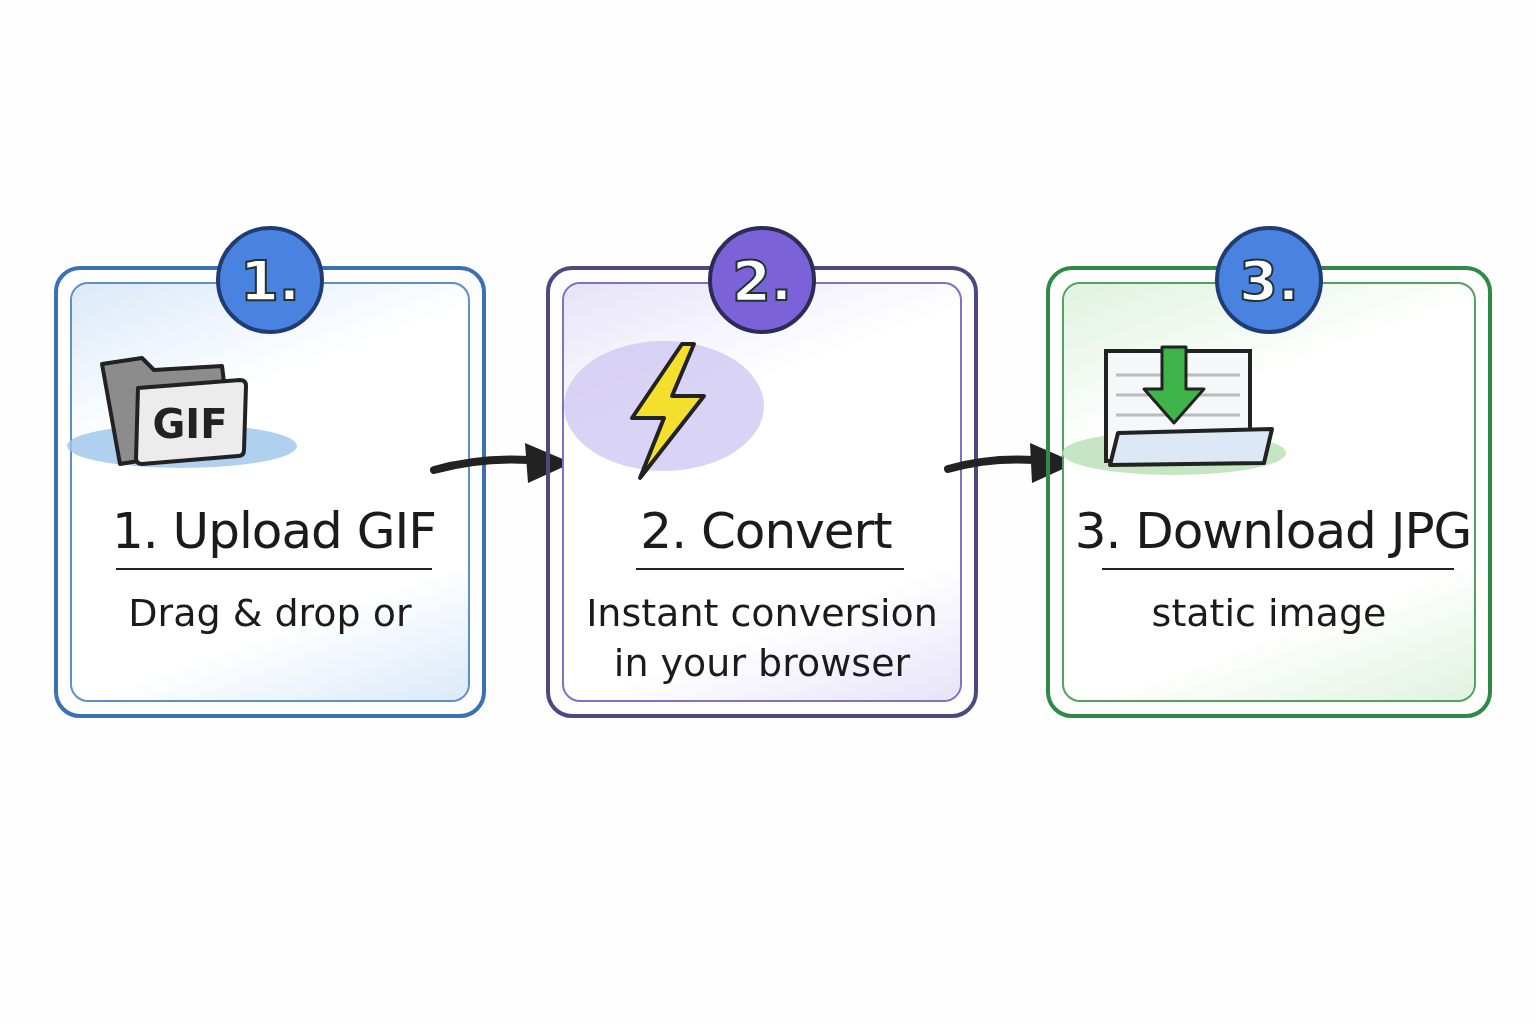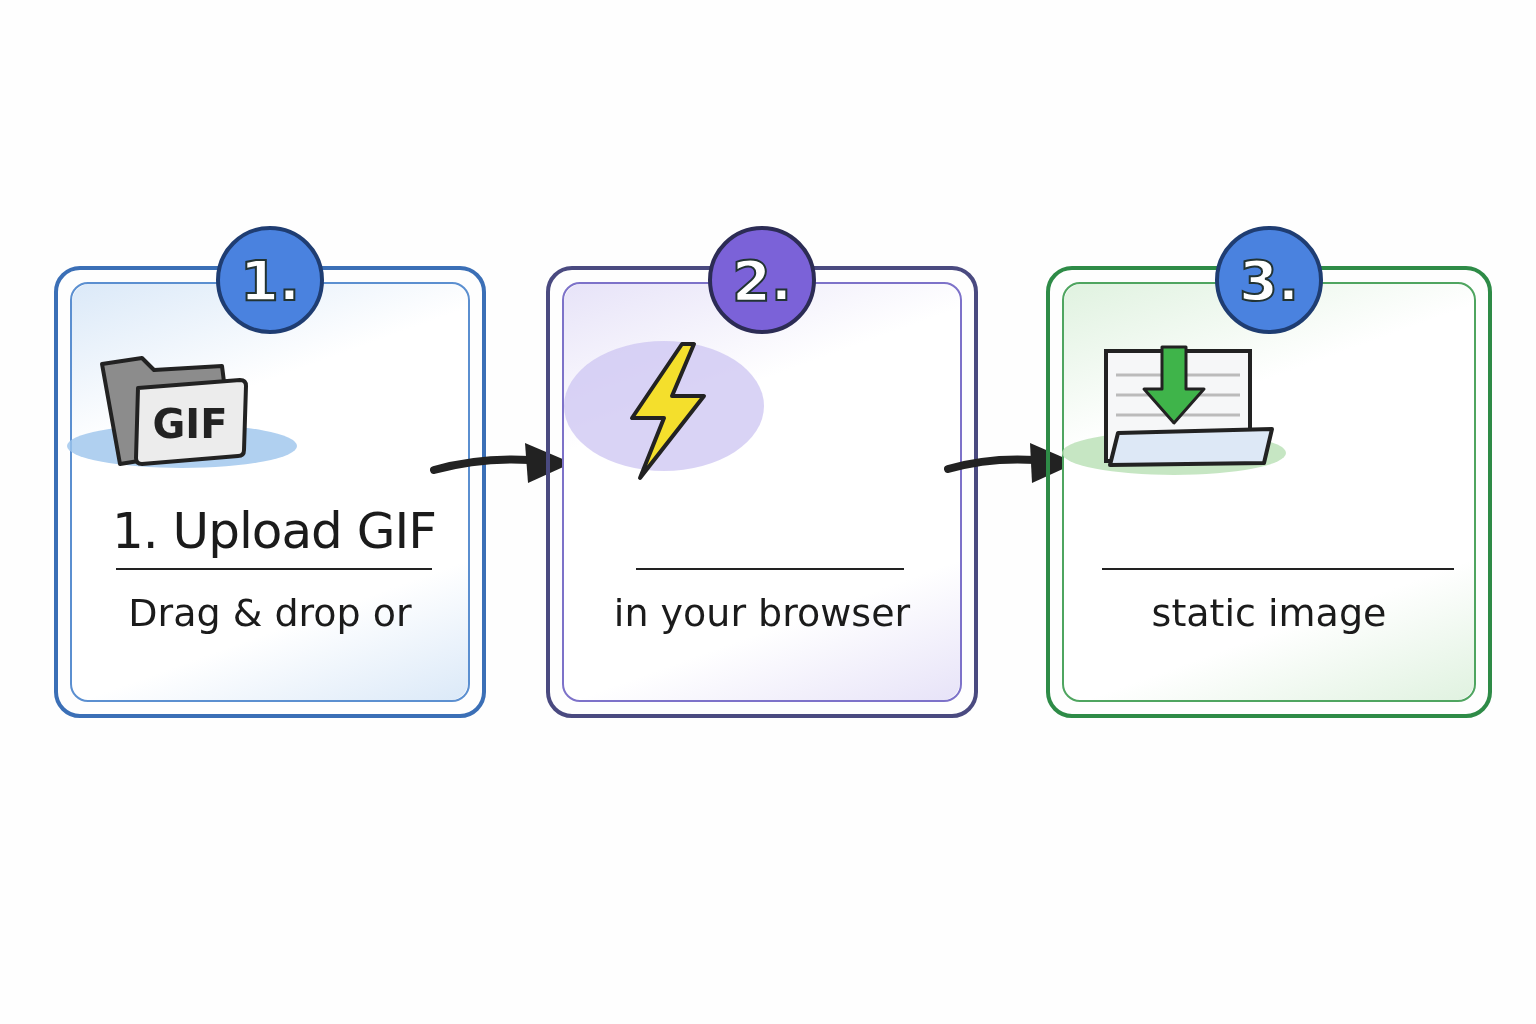--- a/index.html
+++ b/index.html
@@ -56,22 +56,24 @@
   <div class="badge-bg"></div>
   <div class="badge" style="background:#7b62d8; border-color:#2c2c55;">
       <span>2.</span>
     </div>
   <div class="icon-wrap">
     <svg width="220" height="150" viewBox="0 0 220 150">
       <ellipse cx="110" cy="70" rx="100" ry="65" fill="#cfc8f3" opacity="0.8"></ellipse>
       <path d="M128 8 L78 82 L110 82 L86 142 L150 60 L118 60 L140 8 Z" fill="#f4df2c" stroke="#222" stroke-width="4" stroke-linejoin="round"></path>
     </svg>
   </div>
+  <div class="title">2. Convert</div>
   <div class="rule" style="left:86px; width:268px;"></div>
   <div class="desc">
+    <div>Instant conversion</div>
     <div>in your browser</div>
   </div>
 </div>
 
 <svg class="arrow" style="left:944px; top:435px;" width="140" height="60" viewBox="0 0 140 60">
   <path d="M4 34 Q45 22 92 25" stroke="#222" stroke-width="8" fill="none" stroke-linecap="round"></path>
   <path d="M86 8 L132 28 L88 48 Z" fill="#222"></path>
 </svg>
 
 <div class="card" style="left:1046px; width:446px; border:4px solid #2e8b47;">
@@ -85,17 +87,18 @@
     <svg width="240" height="140" viewBox="0 0 240 140">
       <ellipse cx="120" cy="112" rx="112" ry="22" fill="#b8e0b4" opacity="0.8"></ellipse>
       <rect x="52" y="10" width="144" height="110" fill="#f6f7f8" stroke="#222" stroke-width="4"></rect>
       <line x1="62" y1="34" x2="186" y2="34" stroke="#bbb" stroke-width="3"></line>
       <line x1="62" y1="54" x2="186" y2="54" stroke="#bbb" stroke-width="3"></line>
       <line x1="62" y1="74" x2="186" y2="74" stroke="#bbb" stroke-width="3"></line>
       <path d="M108 6 L132 6 L132 48 L150 48 L120 82 L90 48 L108 48 Z" fill="#3fb44a" stroke="#222" stroke-width="3" stroke-linejoin="round"></path>
       <path d="M64 92 L218 88 L210 122 L56 124 Z" fill="#dde8f6" stroke="#222" stroke-width="4" stroke-linejoin="round"></path>
     </svg>
   </div>
+  <div class="title">3. Download JPG</div>
   <div class="rule" style="left:52px; width:352px;"></div>
   <div class="desc">
     <div>static image</div>
   </div>
 </div>
 
 </body></html>

